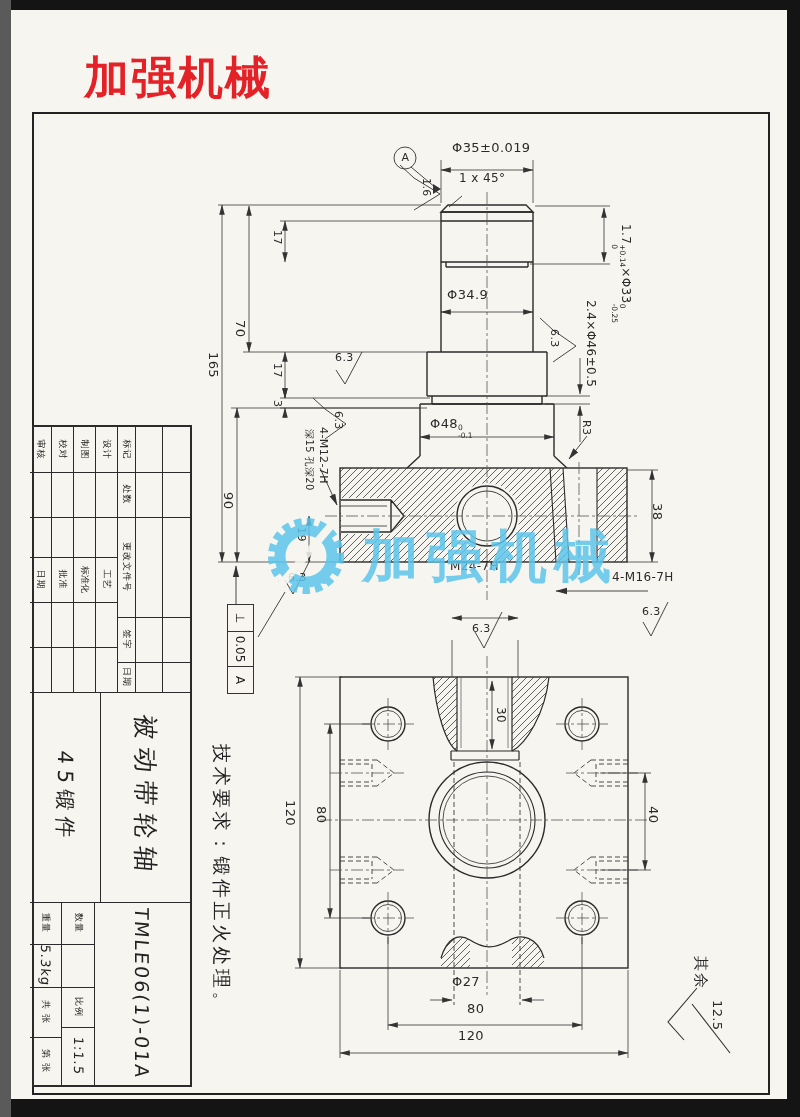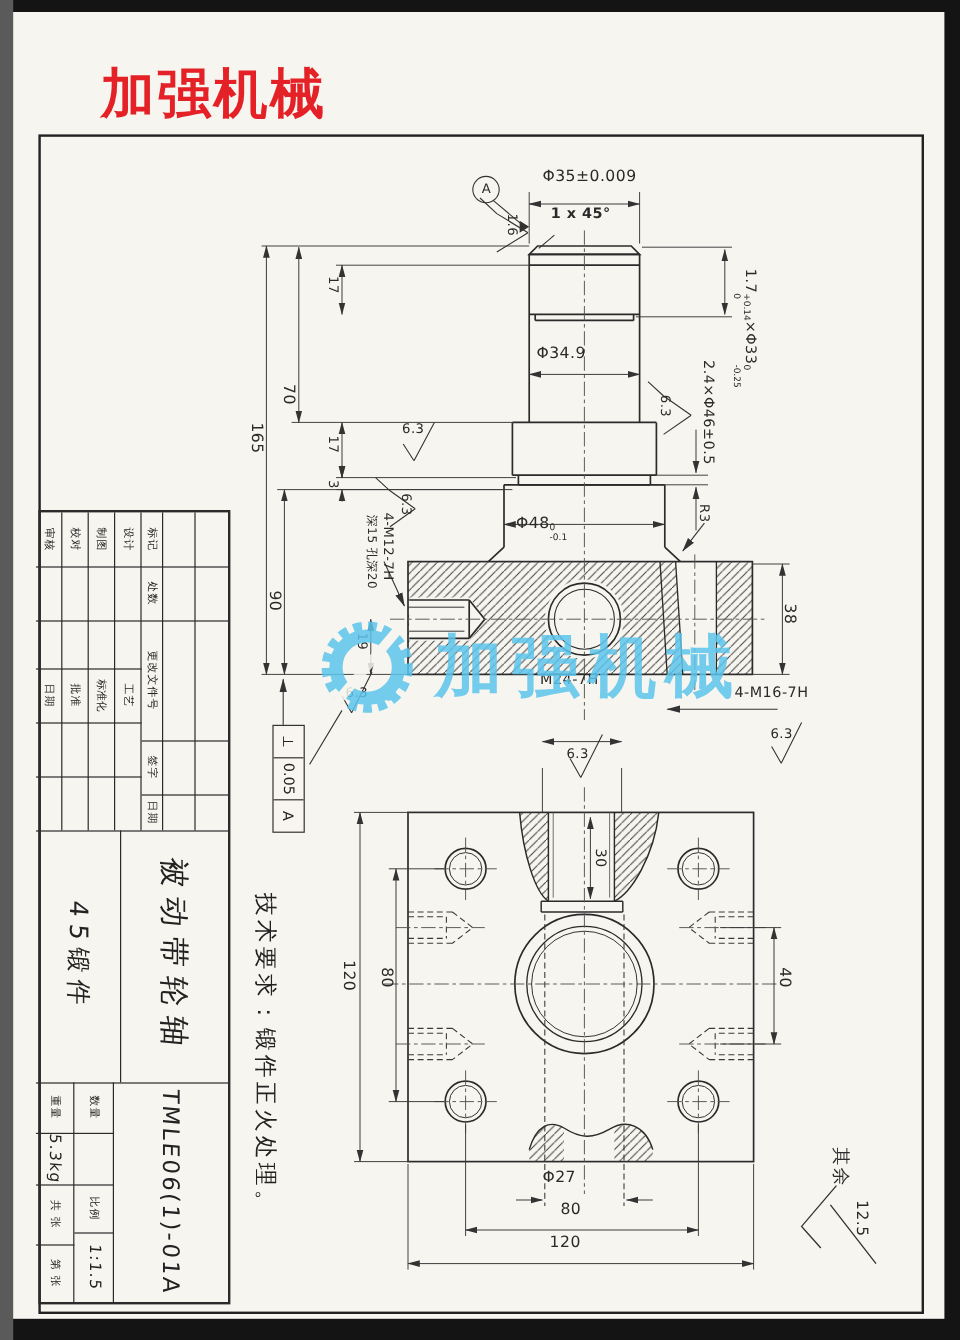--- a/index.html
+++ b/index.html
@@ -191,39 +191,39 @@
       <path d="M293 594 L285 580 M293 594 L310 560 M285 592 L258 637"></path>
       <path d="M236 606 V566" marker-end="url(#ar)"></path>
       <path d="M651 636 L643 622 M651 636 L668 602"></path>
       <path d="M648 591 H556" marker-end="url(#ar)"></path>
       <path d="M484 648 L475 632 M484 648 L502 612"></path>
       <path d="M587 436 L569 459" marker-end="url(#ar)"></path>
       <path d="M697 988 L668 1022 L684 1040 M692 1004 L730 1053" stroke-width="1.1"></path>
     </g>
   </svg>
 
-  <div class="lbl" style="left:452px;top:141px;">Φ35±0.009</div>
-  <div class="lbl" style="left:459px;top:172px;font-size:12px;font-weight:bold;">1 x 45°</div>
+  <div class="lbl" style="left:452px;top:141px;">Φ35±0.019</div>
+  <div class="lbl" style="left:459px;top:172px;font-size:12px;">1 x 45°</div>
   <div class="lbl" style="left:399px;top:152px;width:13px;text-align:center;font-size:11px;">A</div>
   <div class="lbl rot90 sm" style="left:432px;top:178px;">1.6</div>
 
   <div class="lbl rot90" style="left:632px;top:224px;font-size:12px;"><span>1.7</span><span class="stk">
         <span>+0.14</span>
         <span>0</span>
       </span><span>×Φ33</span><span class="stk">
         <span>0</span>
         <span>-0.25</span>
       </span></div>
 
   <div class="lbl rot90" style="left:597px;top:300px;font-size:12px;">2.4×Φ46±0.5</div>
   <div class="lbl rot90 sm" style="left:560px;top:329px;">6.3</div>
 
   <div class="lbl" style="left:447px;top:288px;">Φ34.9</div>
 
-  <div class="lbl" style="left:430px;top:417px;margin-top:13px;"><span>Φ48</span><span class="stk">
+  <div class="lbl" style="left:430px;top:417px;"><span>Φ48</span><span class="stk">
         <span>0</span>
         <span>-0.1</span>
       </span></div>
 
   <div class="lbl rot90 sm" style="left:592px;top:420px;">R3</div>
 
   <div class="lbl rot90" style="left:220px;top:352px;">165</div>
   <div class="lbl rot90" style="left:247px;top:320px;">70</div>
   <div class="lbl rot90 sm" style="left:283px;top:230px;">17</div>
   <div class="lbl rot90 sm" style="left:283px;top:363px;">17</div>

